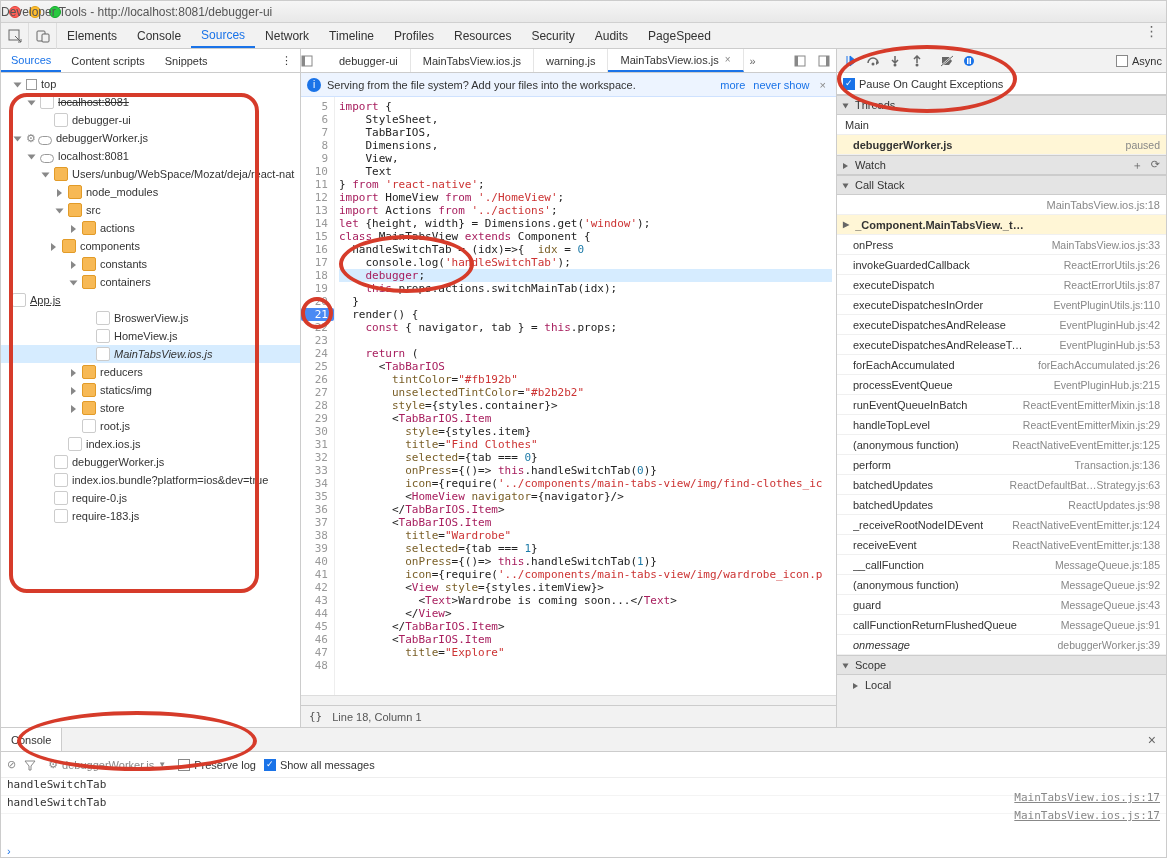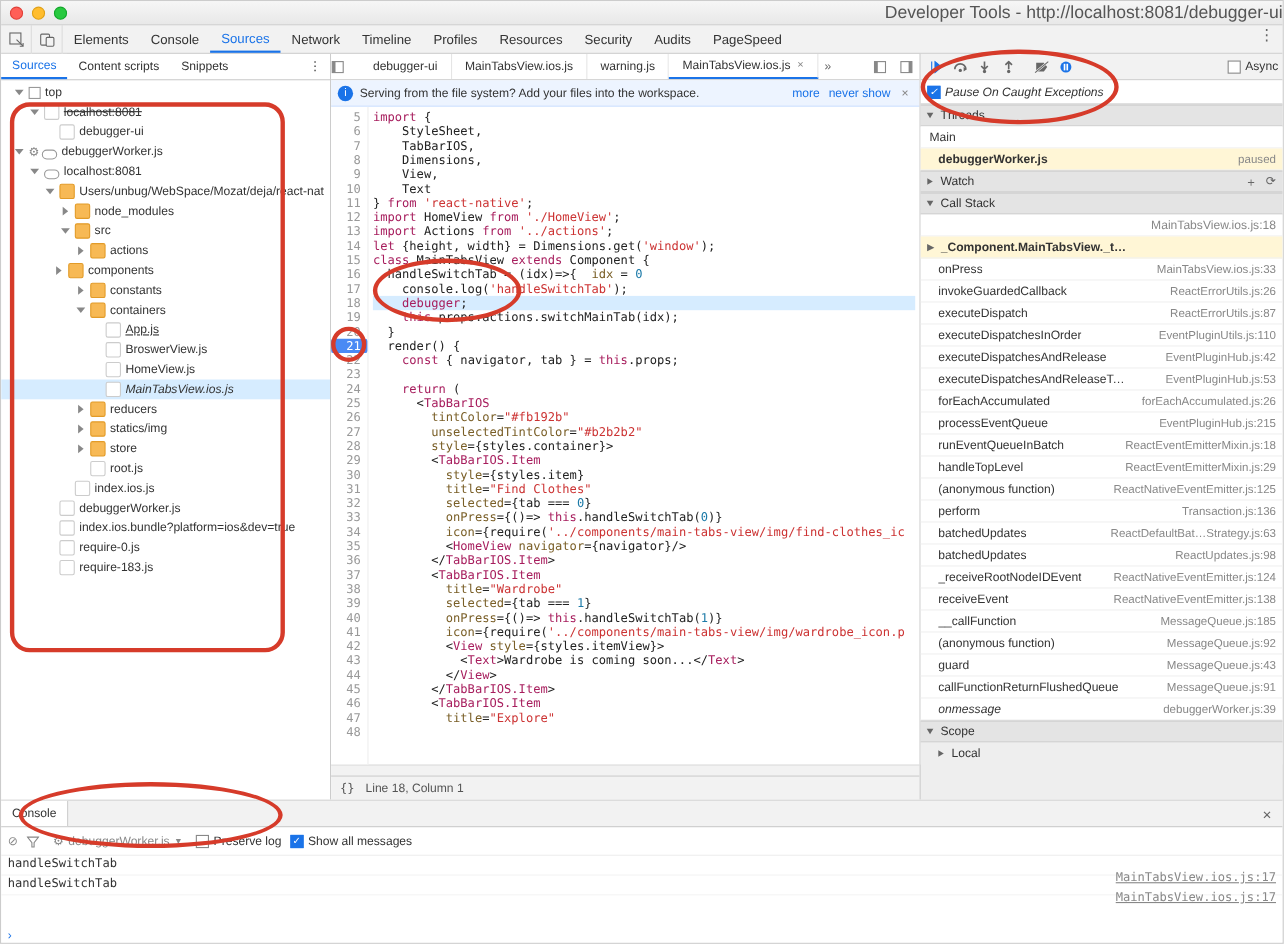--- a/index.html
+++ b/index.html
@@ -24,21 +24,21 @@
   padding: 0 8px;
   background: linear-gradient(#f6f6f6,#e8e8e8);
   border-bottom: 1px solid #d0d0d0;
   position: relative;
 }
 .traffic { display:flex; gap:8px; }
 .dot { width:12px; height:12px; border-radius:50%; }
 .dot.red{background:#ff5f57;border:1px solid #e14038}
 .dot.yellow{background:#ffbd2e;border:1px solid #e1a116}
 .dot.green{background:#28c940;border:1px solid #12a82a}
-.title { position:absolute; left:0; right:0; text-align:right; color:#555; font-size:16px; }
+.title { position:absolute; left:0; right:0; text-align:left; color:#555; font-size:12px; }
 
 
 .toolbar {
   height: 26px;
   display:flex;
   align-items:flex-start;
   border-bottom:1px solid #ccc;
   background:#f2f2f2;
 }
 .tb-icon { width:28px; height:26px; display:flex;align-items:center;justify-content:center; color:#666; border-right:1px solid #ddd; cursor:pointer;}
@@ -108,21 +108,21 @@
 
 .right-pane{ width:330px; border-left:1px solid #ccc; display:flex; flex-direction:column; background:#eee; }
 .dbg-toolbar{ height:24px; display:flex; align-items:center; gap:2px; padding:0 4px; border-bottom:1px solid #ccc; background:#f2f2f2;}
 .dbg-btn{ width:20px; height:20px; display:flex;align-items:center;justify-content:center; color:#666; cursor:pointer; border-radius:2px;}
 .dbg-btn.blue{ color:#1a73e8; }
 .async-box{ margin-left:auto; display:flex; align-items:center; gap:4px;}
 .chk{ width:12px;height:12px; border:1px solid #888; background:#fff; display:inline-block;}
 .chk.on{ background:#1a73e8; border-color:#1a73e8; position:relative;}
 .chk.on::after{content:"✓"; color:#fff; font-size:9px; position:absolute; top:-1px; left:1px;}
 
-.pause-row{ height:22px; display:flex; align-items:center; padding:0 6px; gap:4px; background:#fff; border-bottom:1px solid #ccc;font-style:italic;}
+.pause-row{ height:22px; display:flex; align-items:center; padding:0 6px; gap:4px; background:#fff; border-bottom:1px solid #ccc;}
 
 .section{ background:#eee; }
 .sec-head{ height:20px; display:flex; align-items:center; padding:0 6px; background:#e4e4e4; border-top:1px solid #ccc; border-bottom:1px solid #ccc; font-size:11px; gap:4px; cursor:pointer;}
 .sec-head .sa{ width:8px;}
 .sec-head .sa::before{content:"";display:inline-block;border-style:solid;border-width:3.5px 0 3.5px 5px;border-color:transparent transparent transparent #666;}
 .sec-head.open .sa::before{ transform:rotate(90deg);}
 .sec-head .extras{ margin-left:auto; display:flex; gap:8px; color:#666;}
 .sec-body{ background:#fff; }
 .row{ height:20px; display:flex; align-items:center; padding:0 6px 0 16px; border-bottom:1px solid #f0f0f0; font-size:11px; gap:4px;}
 .row.paused{ background:#fff6d6; }
@@ -256,21 +256,21 @@
         <div class="tnode" style="padding-left: 70px;">
           <span class="arrow "></span>
           <span class="ticon folder"></span>
           <span>constants</span>
         </div>
         <div class="tnode" style="padding-left: 70px;">
           <span class="arrow open"></span>
           <span class="ticon folder"></span>
           <span>containers</span>
         </div>
-        <div class="tnode" style="padding-left: 84px; text-decoration: underline;">
+        <div class="tnode" style=" text-decoration: underline;">
           <span class="arrow none"></span>
           <span class="ticon file" style="background: rgb(255, 255, 255); position: relative;"></span>
           <span>App.js</span>
         </div>
         <div class="tnode" style="padding-left: 84px;">
           <span class="arrow none"></span>
           <span class="ticon file" style="background: rgb(255, 255, 255); position: relative;"></span>
           <span>BroswerView.js</span>
         </div>
         <div class="tnode" style="padding-left: 84px;">

